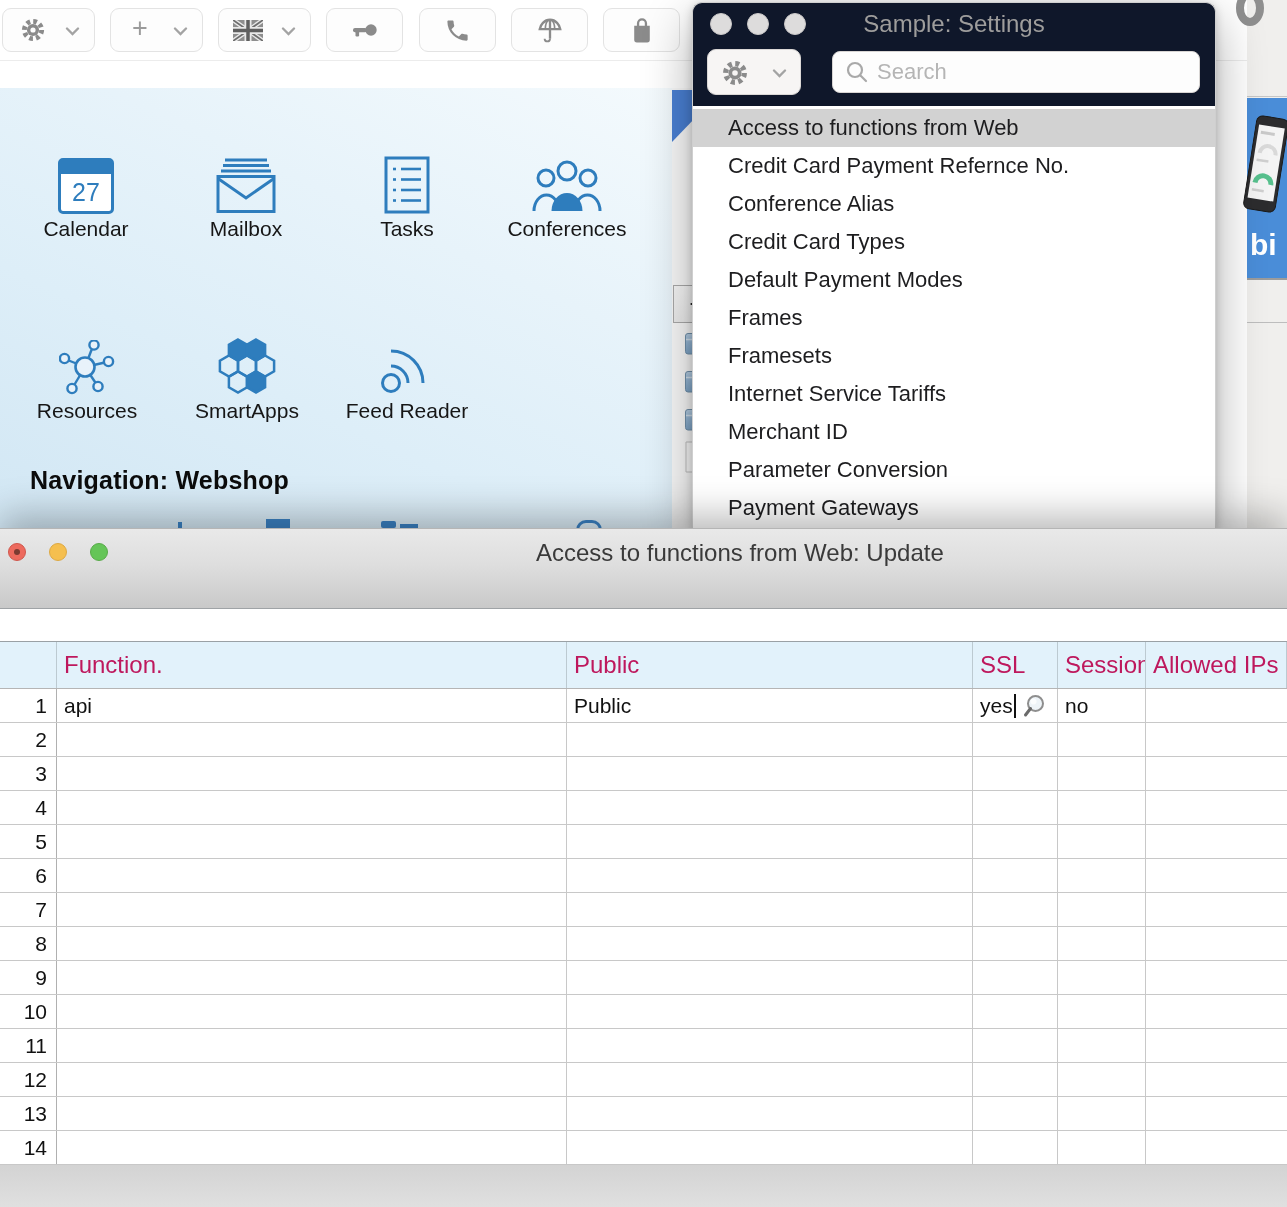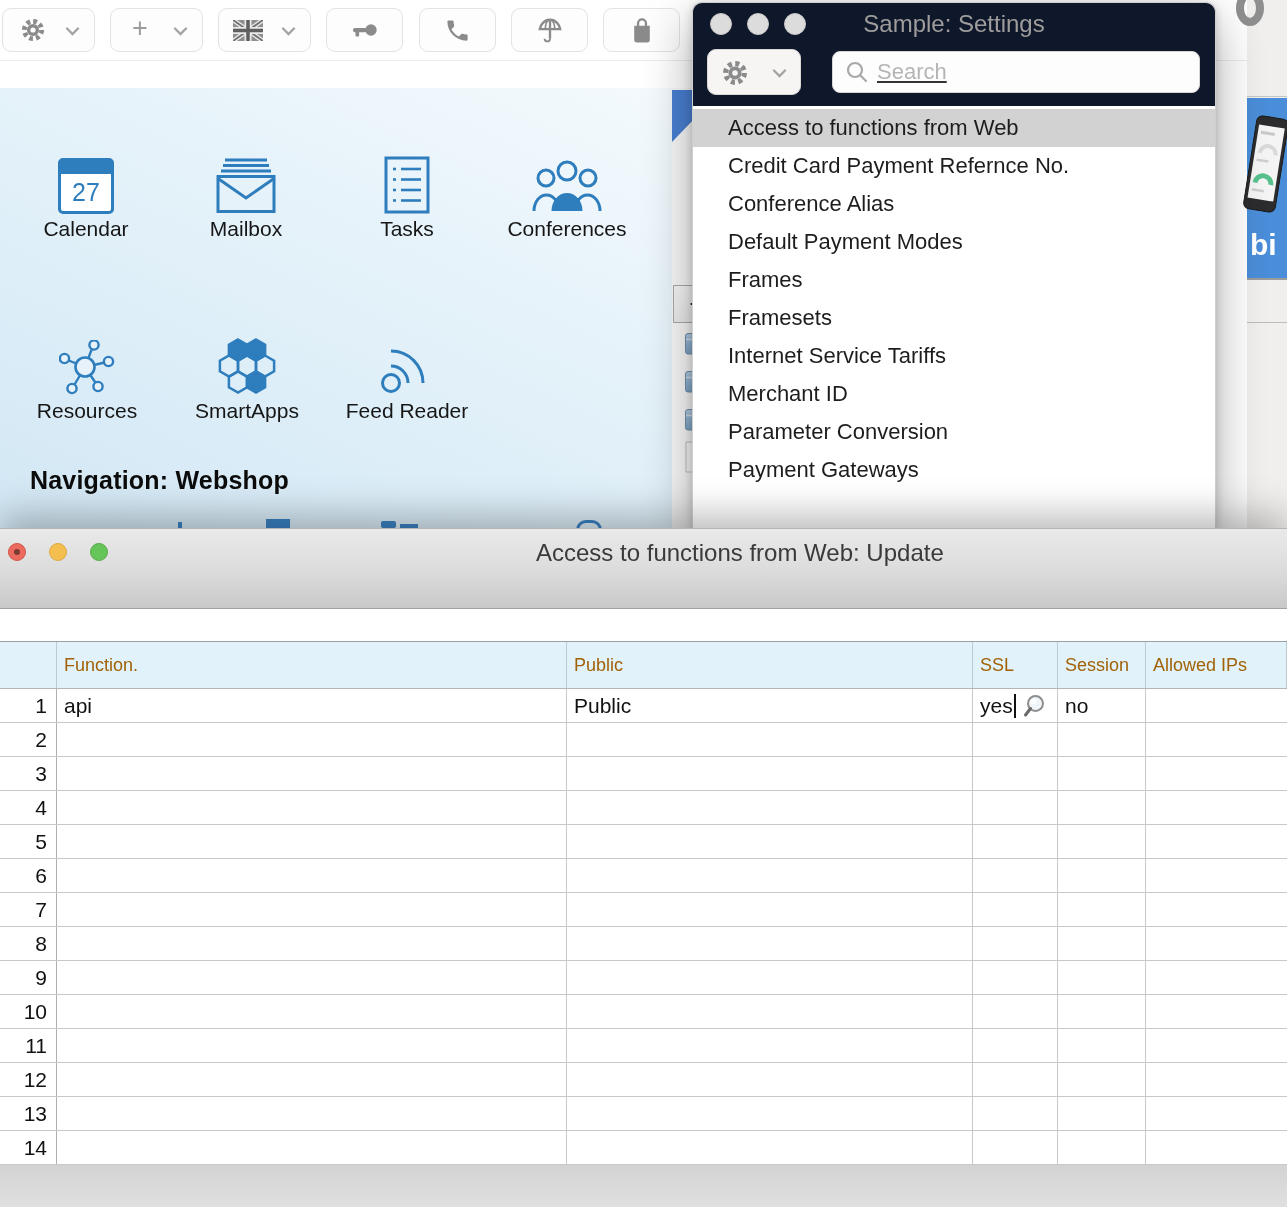--- a/index.html
+++ b/index.html
@@ -41,42 +41,42 @@
   .settings-window{position:absolute;left:692px;top:2px;width:524px;height:526px;z-index:5;background:#0f172a;
     border:1px solid #cfcfcf;border-bottom:none;border-radius:10px 10px 0 0;box-sizing:border-box;
     box-shadow:0 18px 50px rgba(0,0,0,.33),0 2px 10px rgba(0,0,0,.18);}
   .s-light{position:absolute;top:10px;width:22px;height:22px;border-radius:50%;background:#dddcdc;border:1px solid #c9c7c7;box-sizing:border-box;}
   .s-title{position:absolute;left:0;right:0;top:7px;text-align:center;font-size:24px;color:#9e9d9c;}
   .gear-btn{position:absolute;left:14px;top:46px;width:94px;height:46px;border:1px solid #dbd8d6;border-radius:9px;background:#f7f5f4;box-sizing:border-box;}
   .gear-btn .tb-chev{right:13px;top:19px;}
   .gear-btn .tb-ic{margin-left:13px;margin-top:9px;}
   .search-wrap{position:absolute;left:139px;top:48px;width:368px;height:42px;}
   .search-wrap input{width:100%;height:100%;box-sizing:border-box;border:1px solid #d8d5d3;border-radius:8px;background:#fdfdfd;
-    padding:0 10px 0 44px;font-size:22px;color:#333;font-family:inherit;outline:none;text-decoration:underline;}
+    padding:0 10px 0 44px;font-size:22px;color:#333;font-family:inherit;outline:none;}
   .search-wrap input::placeholder{color:#b5b5b5;}
   .search-ic{position:absolute;left:13px;top:9px;pointer-events:none;}
   .settings-list{position:absolute;left:0;right:0;top:103px;bottom:0;background:#fff;overflow:hidden;}
   .sli{height:38px;line-height:38px;padding-left:35px;font-size:22px;color:#1d1d1f;white-space:nowrap;cursor:default;}
   .sli.sel{background:#d2d2d2;}
   .settings-list .spacer{height:3px;}
   
   .update-window{position:absolute;left:0;top:528px;width:1287px;height:679px;z-index:10;background:#fff;
     border-top:1px solid #b5b5b5;box-shadow:0 -12px 35px rgba(0,0,0,.28);box-sizing:border-box;}
   .u-titlebar{position:absolute;left:0;top:0;width:100%;height:80px;background:linear-gradient(#e9e9e9,#dedede 45%,#c9c9c9);border-bottom:1px solid #9fa3a6;box-sizing:border-box;}
   .u-light{position:absolute;top:14px;width:18px;height:18px;border-radius:50%;box-sizing:border-box;}
   .u-light.red{left:8px;background:#ed6a5e;border:1px solid #d0574c;}
   .u-light.red .dot{position:absolute;left:5px;top:5px;width:6px;height:6px;border-radius:50%;background:#7c3a31;}
   .u-light.yellow{left:49px;background:#f5bf4f;border:1px solid #dda943;}
   .u-light.green{left:90px;background:#65c558;border:1px solid #58ab49;}
   .u-title{position:absolute;left:536px;top:10px;font-size:24px;color:#3a3a3a;white-space:nowrap;}
   .grid{position:absolute;left:0;top:112px;width:100%;}
   .grow{display:flex;height:34px;border-bottom:1px solid #c8c8c8;background:#fff;box-sizing:border-box;}
   .grow.ghead{height:48px;background:#e2f2fb;border-top:1px solid #9aa1a5;border-bottom:1px solid #b5b5b5;}
   .gc{box-sizing:border-box;border-right:1px solid #c8c8c8;display:flex;align-items:center;padding-left:7px;font-size:21px;color:#111;overflow:hidden;white-space:nowrap;}
-  .ghead .gc{border-right:1px solid #bccad1;color:#a16207;font-size:18px;}
+  .ghead .gc{border-right:1px solid #bccad1;color:#be185d;font-size:24px;}
   .c-num{width:57px;justify-content:flex-end;padding-right:9px;padding-left:0;border-right:1px solid #b0b0b0;}
   .ghead .c-num{border-right:1px solid #bccad1;}
   .c-function{width:510px;}
   .c-public{width:406px;}
   .c-ssl{width:85px;}
   .c-session{width:88px;}
   .c-allowed_ips{width:141px;border-right:none;}
   .caret{display:inline-block;width:2px;height:24px;background:#111;margin-left:1px;}
   .magnifier{margin-left:5px;flex:0 0 auto;}
   .u-footer{position:absolute;left:0;top:636px;width:100%;height:43px;background:linear-gradient(#d3d3d3,#e0e0e0);}
@@ -380,20 +380,21 @@
           <line x1="15.5" y1="15.5" x2="21" y2="21" stroke="#a9a9a9" stroke-width="2.2" stroke-linecap="round"></line>
         </svg>
       </span>
       <input type="text" placeholder="Search" style="">
     </div>
     <div class="settings-list">
       <div class="spacer"></div>
     <div class="sli sel">Access to functions from Web</div>
         <div class="sli">Credit Card Payment Refernce No.</div>
         <div class="sli">Conference Alias</div>
+        <div class="sli">Credit Card Types</div>
         <div class="sli">Default Payment Modes</div>
         <div class="sli">Frames</div>
         <div class="sli">Framesets</div>
         <div class="sli">Internet Service Tariffs</div>
         <div class="sli">Merchant ID</div>
         <div class="sli">Parameter Conversion</div>
         <div class="sli">Payment Gateways</div>
       </div>
   </section>
 

